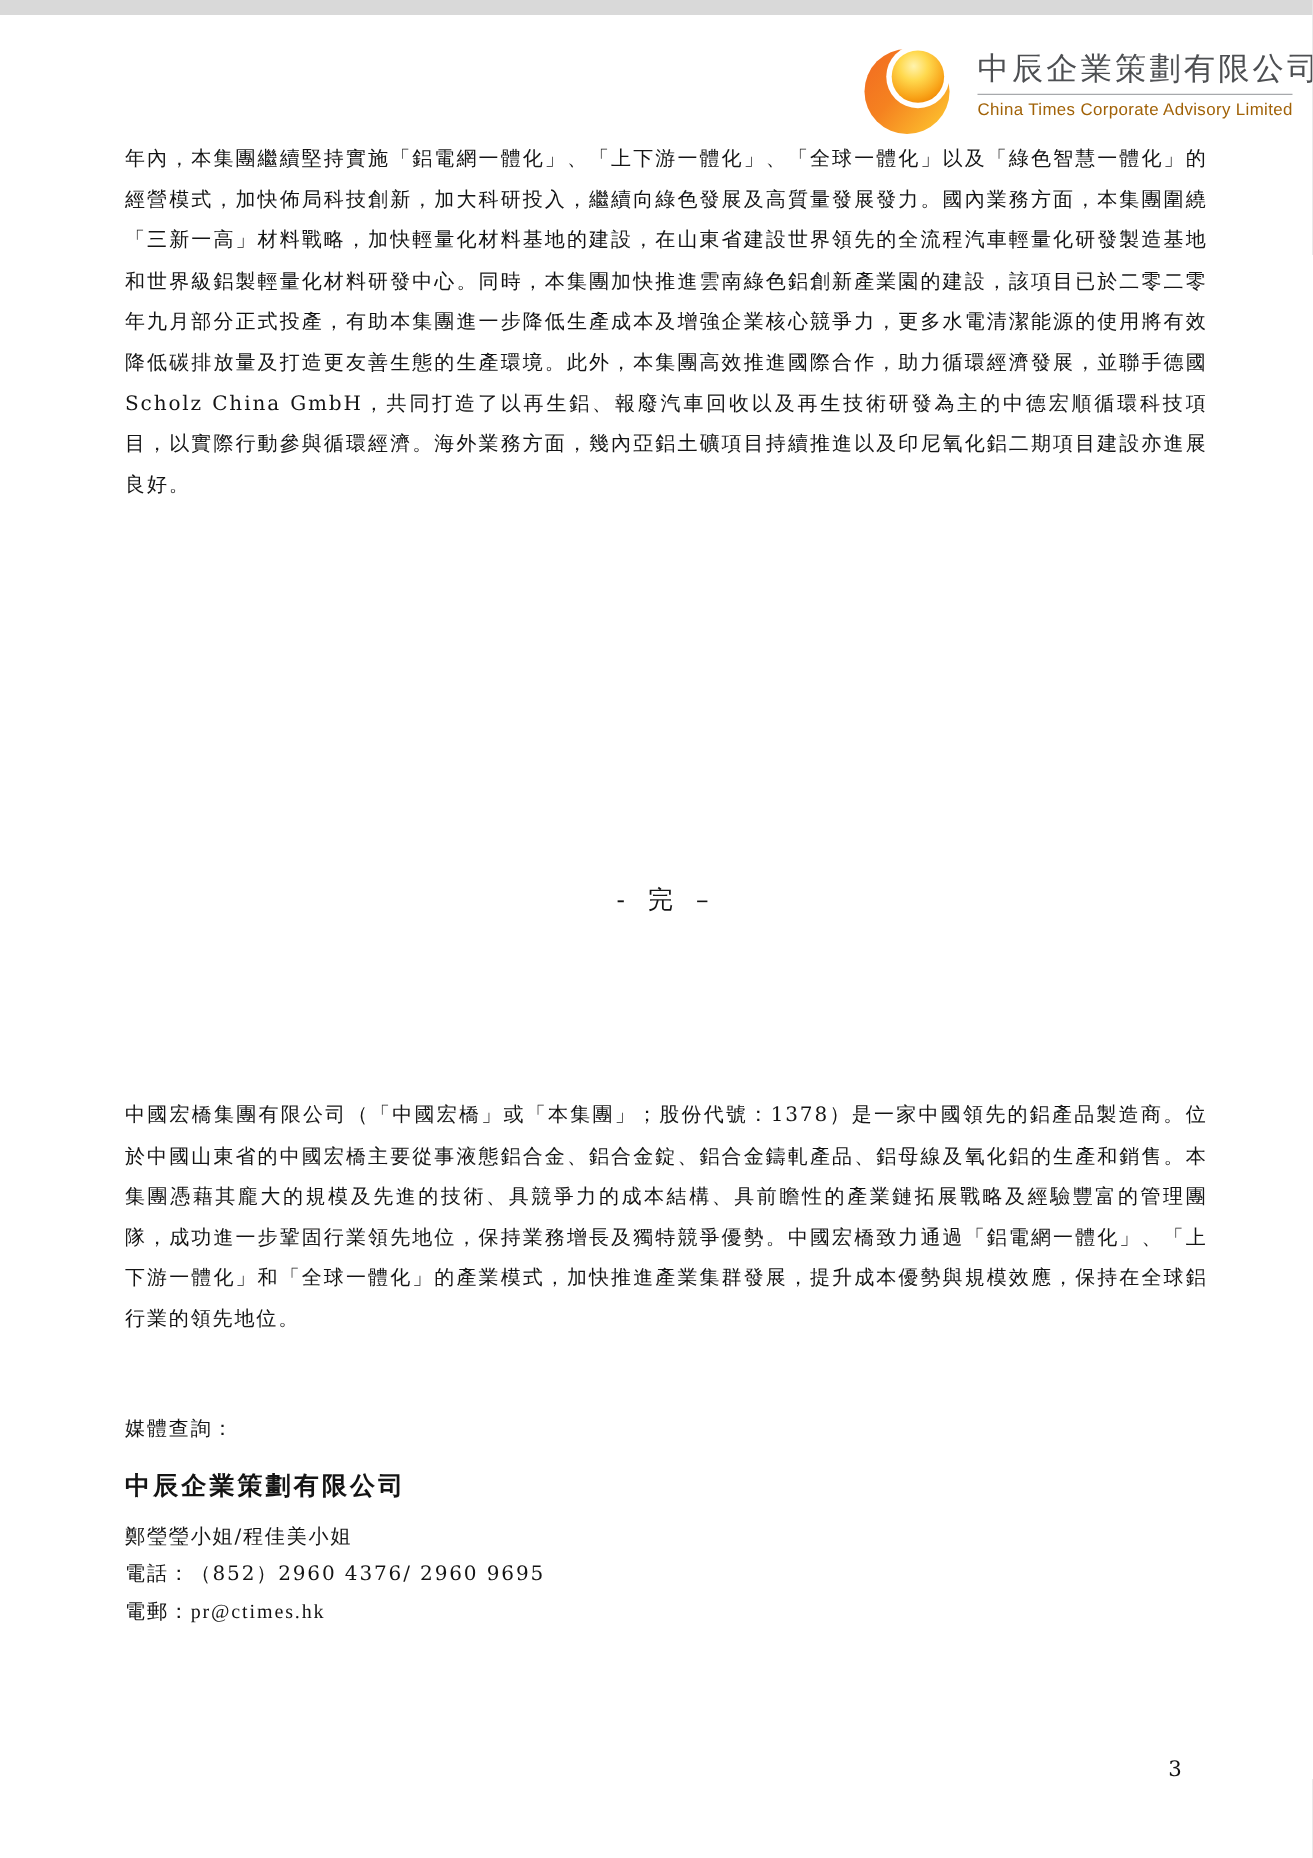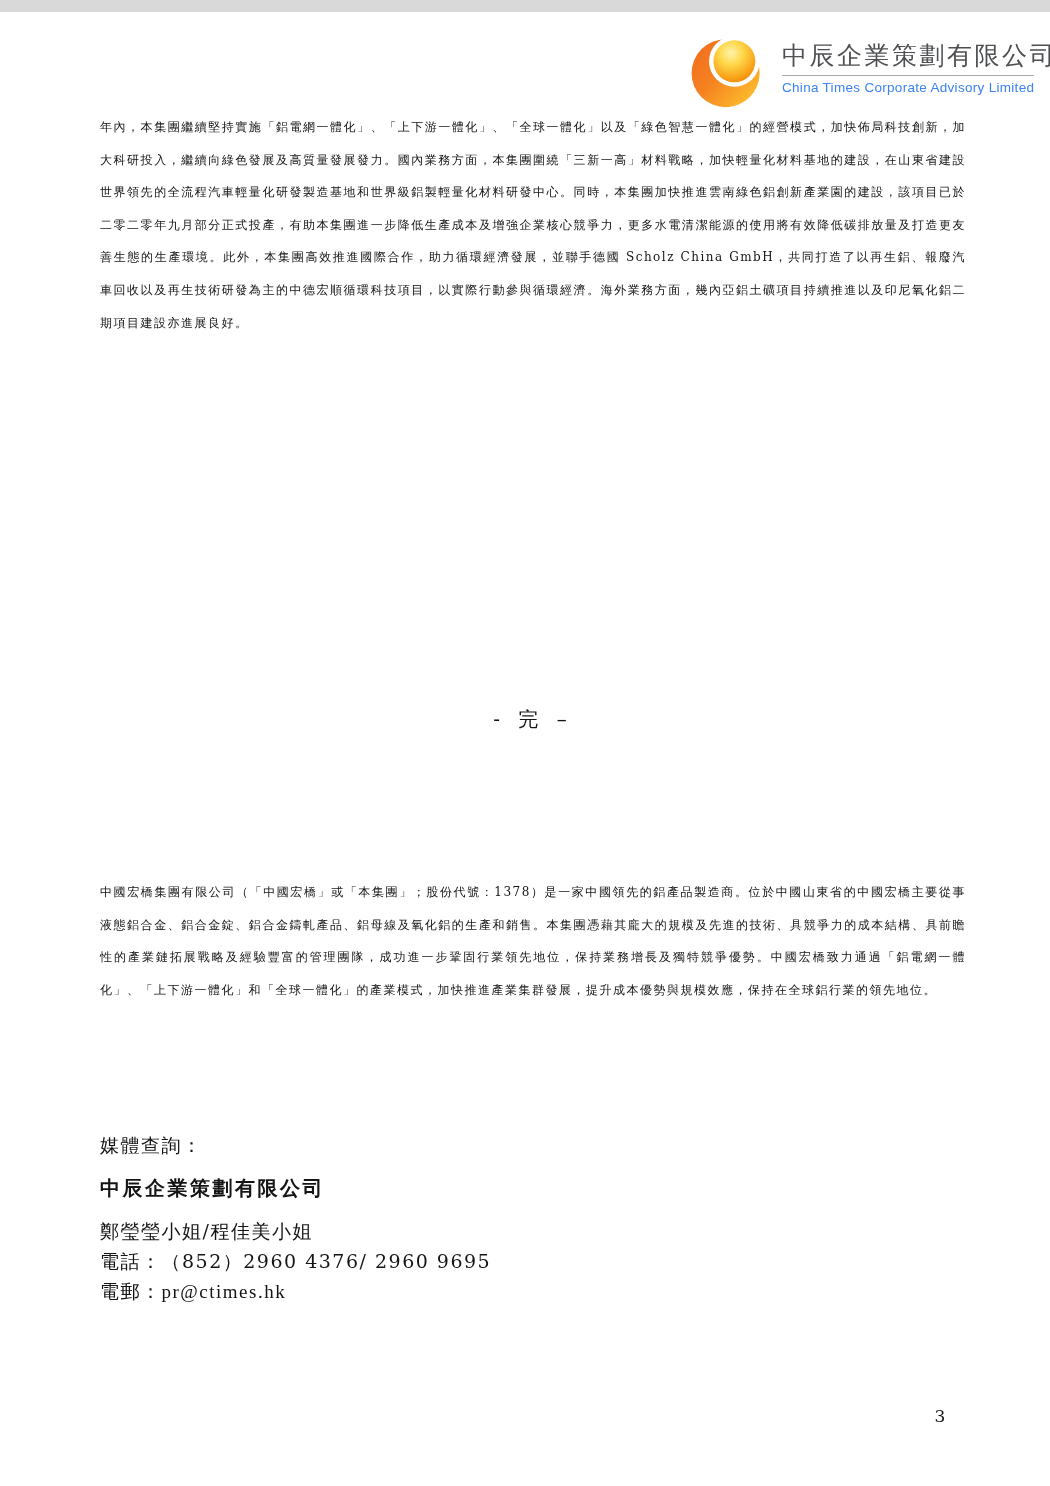--- a/index.html
+++ b/index.html
@@ -35,31 +35,31 @@
     line-height: 1.1;
   }
   .logo-divider {
     border: 0;
     border-top: 1px solid #a7a9ac;
     margin: 5px 0 4px 0;
   }
   .logo-en {
     font-family: "Liberation Sans", "DejaVu Sans", sans-serif;
     font-size: 13.5px;
-    color: #3b82f6;
+    color: #a16207;
     letter-spacing: 0.3px;
     white-space: nowrap;
   }
 
   
   .bodyblock {
     position: absolute;
     left: 100px;
     width: 866px;
-    font-size: 12px;
+    font-size: 16px;
     line-height: 32.6px;
     letter-spacing: 1.5px;
     text-align: justify;
     text-justify: inter-character;
   }
   .para-1 { top: 99px; }
   .para-2 { top: 481px; }
 
   .end-marker {
     position: absolute;
@@ -81,21 +81,21 @@
     text-decoration: underline;
     text-underline-offset: 5px;
     text-decoration-thickness: 2px;
   }
   .about-text { top: 864px; }
 
   
   .contact-line {
     position: absolute;
     left: 100px;
-    font-size: 19px;
+    font-size: 16px;
     letter-spacing: 1.5px;
     white-space: nowrap;
   }
   .media-label   { top: 1121px; }
   .contact-co    { top: 1163px; font-size: 20px; font-weight: 700; letter-spacing: 2.5px; }
   .contact-names { top: 1207px; }
   .contact-phone { top: 1237px; }
   .contact-email { top: 1267px; font-family: Liberation Serif, serif; }
 
   .page-number {

